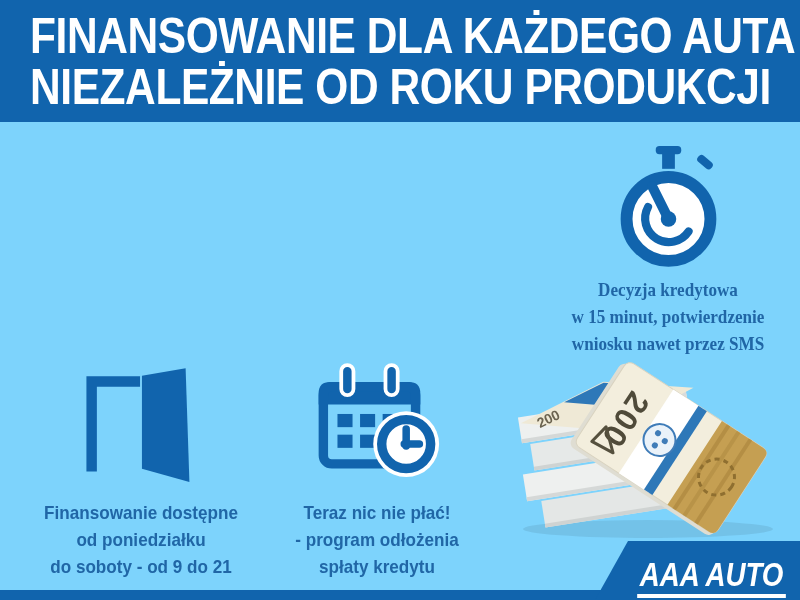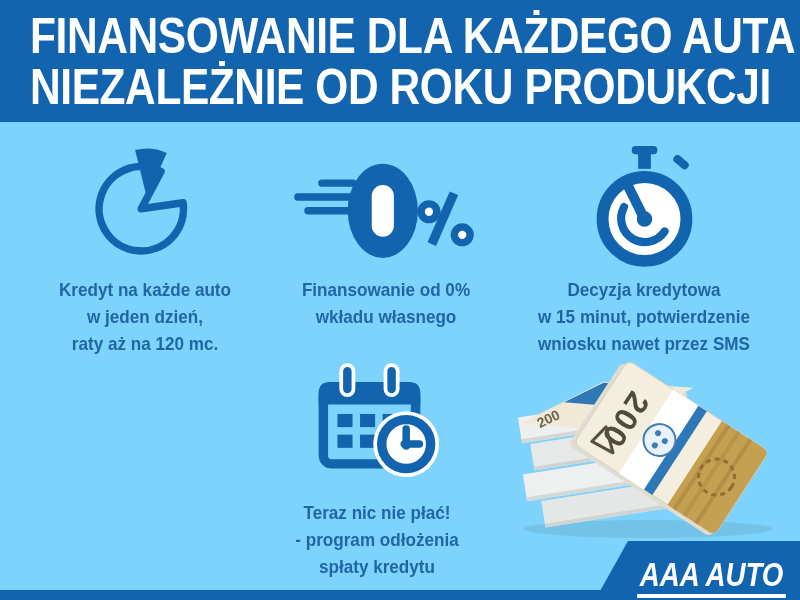--- a/index.html
+++ b/index.html
@@ -13,21 +13,21 @@
   .header{position:absolute;top:0;left:0;width:800px;height:122px;background:var(--brand);}
   .h-line{position:absolute;left:30px;color:#ffffff;font-weight:bold;font-size:50px;
           white-space:nowrap;transform:scaleX(0.85);transform-origin:left center;
           letter-spacing:-0.5px;line-height:52px;}
   .h1{top:10px;}
   .h2{top:61px;}
   
   .cell{position:absolute;}
   .c1{left:25px;top:140px;width:240px;}
   .c2{left:276px;top:140px;width:220px;}
-  .c3{left:524px;top:140px;width:240px;}
+  .c3{left:548px;top:140px;width:240px;font-family:Liberation Serif, serif;}
   .c4{left:21px;top:360px;width:240px;}
   .c5{left:267px;top:360px;width:220px;}
   .icon-box{position:relative;height:130px;display:flex;justify-content:center;align-items:flex-start;}
   .caption{margin-top:6px;text-align:center;font-size:19px;font-weight:bold;color:var(--text);
            line-height:27px;transform:scaleX(0.9);transform-origin:center top;}
   .caption div{white-space:nowrap;}
   .c4 .caption,.c5 .caption{margin-top:9px;}
   svg{display:block;}
   
   .money{position:absolute;left:508px;top:352px;width:292px;height:188px;}
@@ -43,72 +43,54 @@
 </head>
 <body>
 
 <div class="stage">
 
   <div class="header">
     <div class="h-line h1">FINANSOWANIE DLA KAŻDEGO AUTA</div>
     <div class="h-line h2">NIEZALEŻNIE OD ROKU PRODUKCJI</div>
   </div>
 
-  <div class="cell c1">
-    <div class="icon-box">
-      <svg width="150" height="122" viewBox="0 0 160 130" style="margin-top:3px">
-        <path d="M 97.1 30.3 A 45 45 0 1 0 120.6 63.7 L 76 70 Z" fill="none" stroke="#1164ad" stroke-width="8" stroke-linejoin="round"></path>
-        <path d="M 82 58 L 69.4 7.5 A 52 52 0 0 1 103.2 10.5 Z" fill="#1164ad"></path>
-      </svg>
-    </div>
-    <div class="caption">
-      <div>Kredyt na każde auto</div>
-      <div>w jeden dzień,</div>
-      <div>raty aż na 120 mc.</div>
-    </div>
-  </div>
 
-  <div class="cell c2">
-    <div class="icon-box">
-      <svg width="185" height="109" viewBox="0 0 200 118" style="margin-top:20px">
-        <rect x="26" y="21" width="42" height="8" rx="4" fill="#1164ad"></rect>
-        <rect x="0" y="36" width="68" height="8" rx="4" fill="#1164ad"></rect>
-        <rect x="11" y="51" width="57" height="8" rx="4" fill="#1164ad"></rect>
-        <ellipse cx="96" cy="55" rx="38" ry="51" fill="#1164ad"></ellipse>
-        <rect x="84" y="27" width="24" height="56" rx="12" fill="#ffffff"></rect>
-        <line x1="149" y1="91" x2="173" y2="36" stroke="#1164ad" stroke-width="10"></line>
-        <circle cx="146" cy="56" r="8.5" fill="#ffffff" stroke="#1164ad" stroke-width="8"></circle>
-        <circle cx="182" cy="81" r="8.5" fill="#ffffff" stroke="#1164ad" stroke-width="8"></circle>
-      </svg>
-    </div>
-    <div class="caption">
-      <div>Finansowanie od 0%</div>
-      <div>wkładu własnego</div>
-    </div>
-  </div>
 
   <div class="cell c3">
     <div class="icon-box">
       <svg width="113" height="124" viewBox="0 0 124 136" style="margin-top:6px">
         <rect x="48" y="0" width="28" height="9" rx="4" fill="#1164ad"></rect>
         <rect x="55" y="6" width="14" height="19" fill="#1164ad"></rect>
         <rect x="93" y="13" width="19" height="9" rx="4" fill="#1164ad" transform="rotate(40 102 17)"></rect>
         <circle cx="62" cy="80" r="46" fill="#ffffff" stroke="#1164ad" stroke-width="13"></circle>
         <path d="M 39.5 67 A 26 26 0 0 0 84 93.8" fill="none" stroke="#1164ad" stroke-width="9" stroke-linecap="round"></path>
         <line x1="62" y1="80" x2="44" y2="44" stroke="#1164ad" stroke-width="11" stroke-linecap="round"></line>
         <circle cx="62" cy="80" r="8.5" fill="#1164ad"></circle>
       </svg>
     </div>
     <div class="caption">
       <div>Decyzja kredytowa</div>
       <div>w 15 minut, potwierdzenie</div>
       <div>wniosku nawet przez SMS</div>
     </div>
   </div>
 
+  <div class="cell c4">
+    <div class="icon-box">
+      <svg width="112" height="118" viewBox="0 0 118 124" style="margin-top:8px">
+        <path d="M 7 109 L 7 14 L 58 14" fill="none" stroke="#1164ad" stroke-width="11"></path>
+        <polygon points="60,8 106,0 110,120 60,106" fill="#1164ad"></polygon>
+      </svg>
+    </div>
+    <div class="caption">
+      <div>Finansowanie dostępne</div>
+      <div>od poniedziałku</div>
+      <div>do soboty - od 9 do 21</div>
+    </div>
+  </div>
 
   <div class="cell c5">
     <div class="icon-box">
       <svg width="128" height="117" viewBox="0 0 136 124" style="margin-top:3px">
         <path d="M 6 44 L 6 32 Q 6 20 18 20 L 102 20 Q 114 20 114 32 L 114 44 Z" fill="#1164ad"></path>
         <rect x="11" y="25" width="98" height="82" rx="9" fill="none" stroke="#1164ad" stroke-width="10"></rect>
         <rect x="30" y="2" width="13" height="32" rx="6.5" fill="#1164ad" stroke="#ffffff" stroke-width="4"></rect>
         <rect x="77" y="2" width="13" height="32" rx="6.5" fill="#1164ad" stroke="#ffffff" stroke-width="4"></rect>
         <rect x="26" y="54" width="16" height="14" fill="#1164ad"></rect>
         <rect x="50" y="54" width="16" height="14" fill="#1164ad"></rect>

